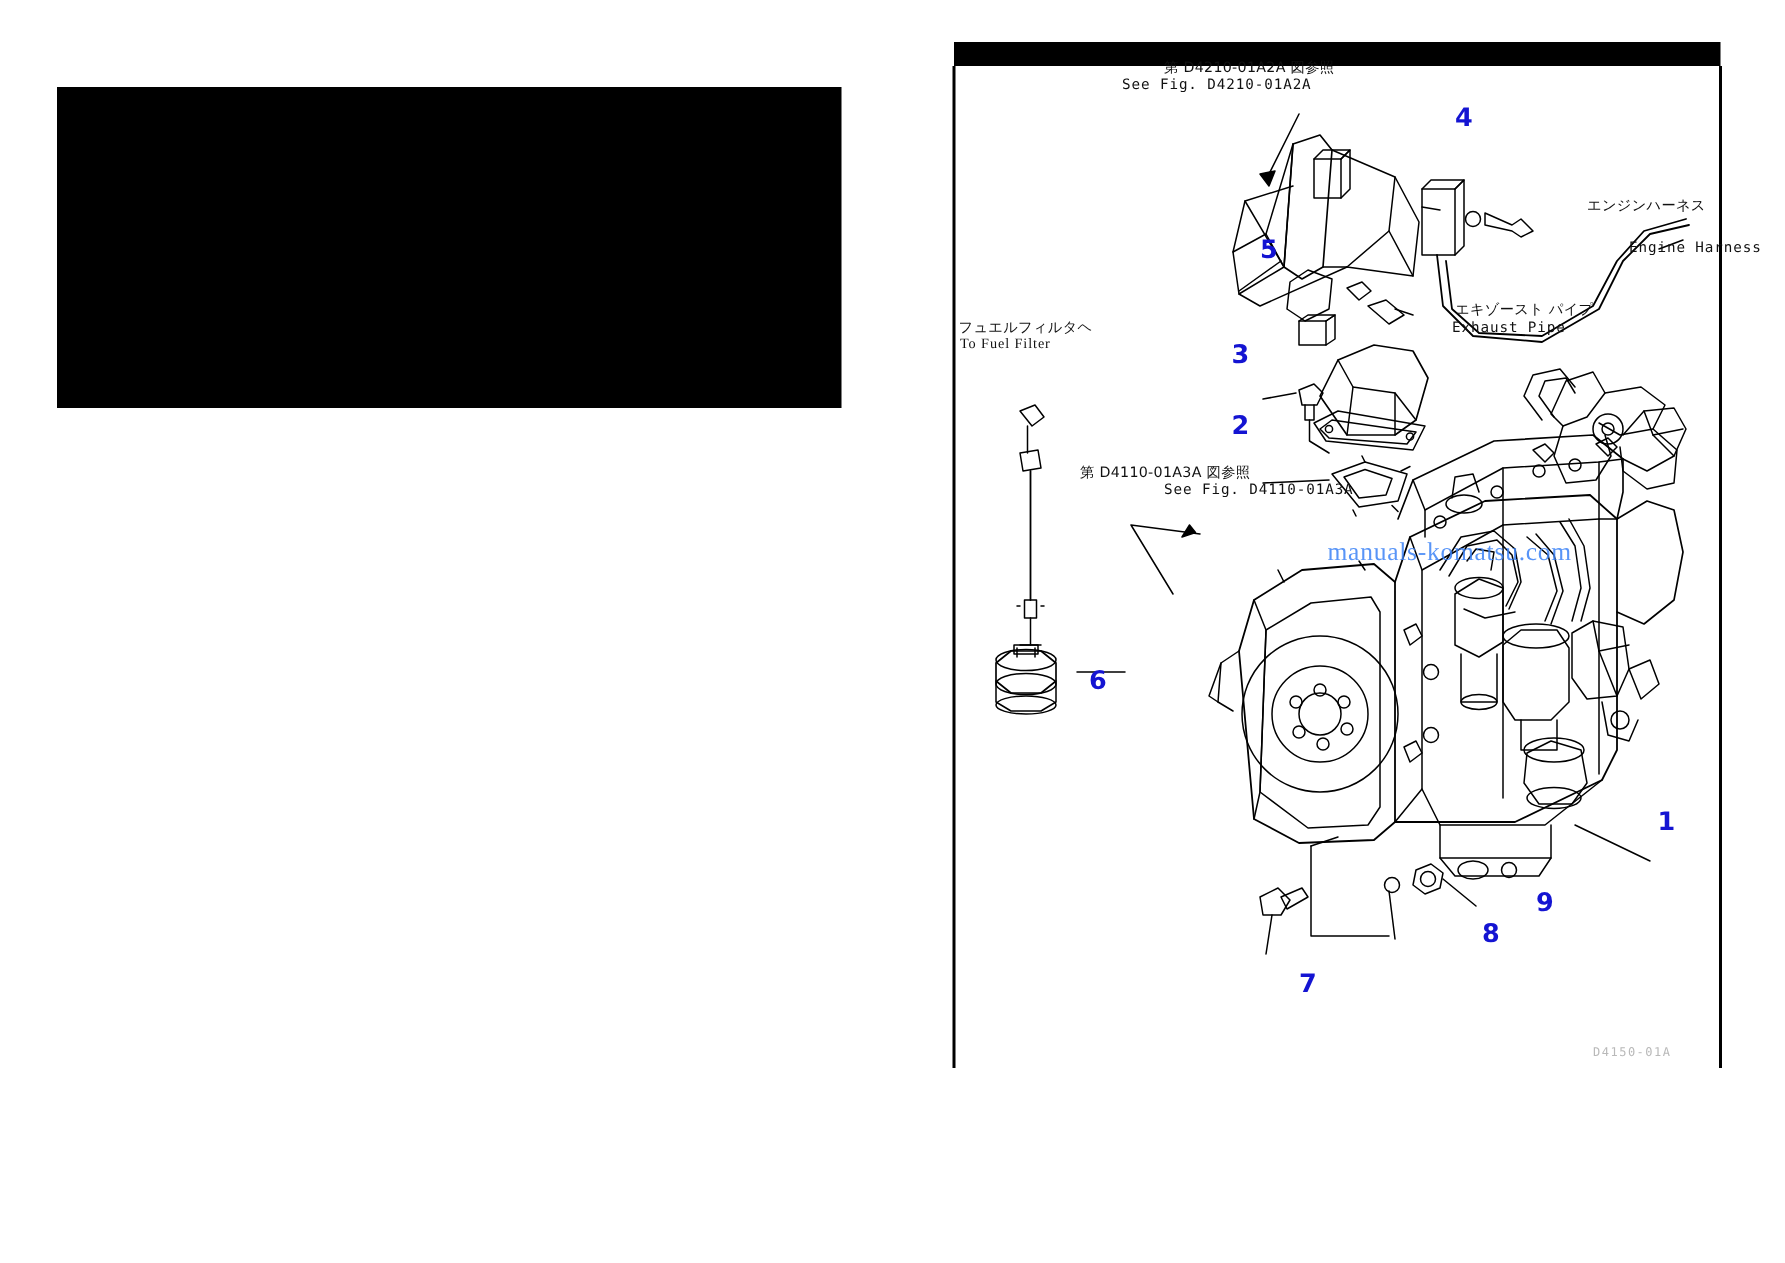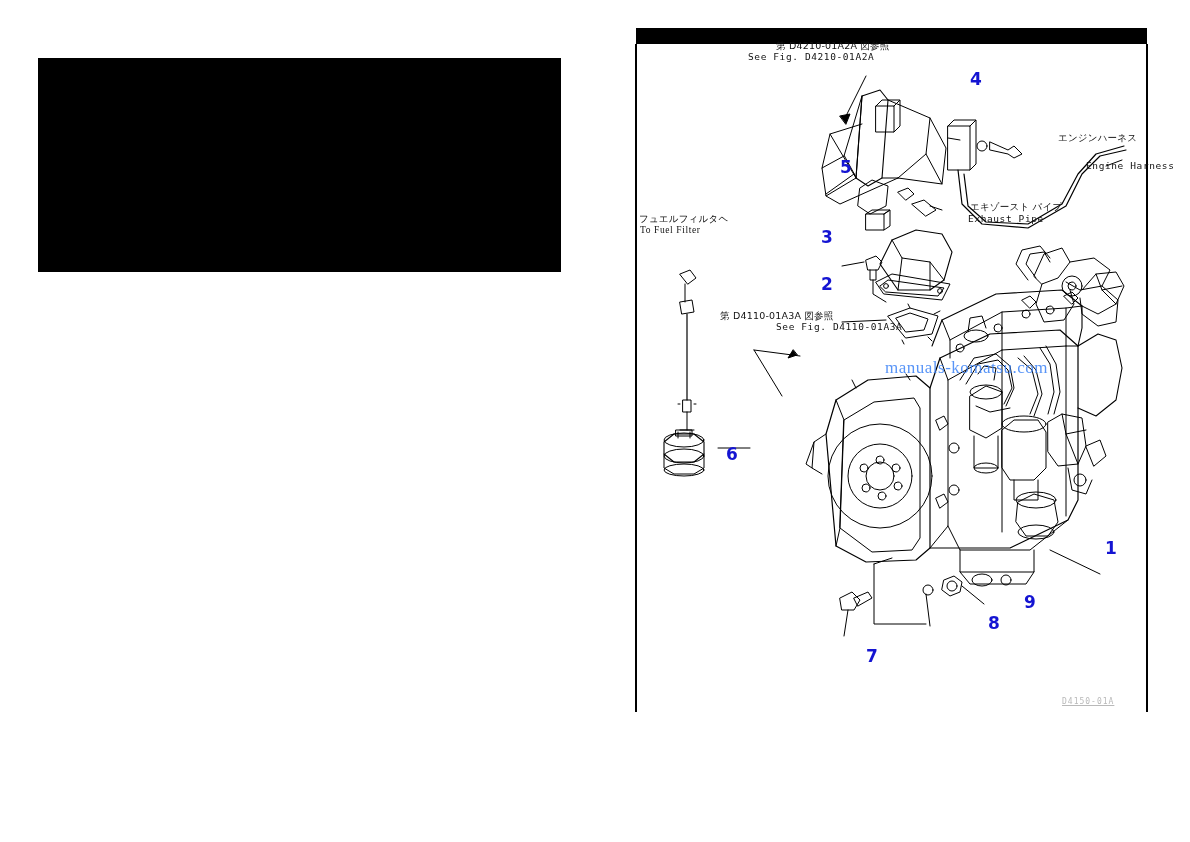--- a/index.html
+++ b/index.html
@@ -24,21 +24,21 @@
   
   .jp-label{position:absolute;white-space:pre;color:#111;
             font-family:"DejaVu Sans", sans-serif;font-size:9.5px;line-height:11px;
             letter-spacing:0.2px;}
   .en-label{position:absolute;white-space:pre;color:#111;
             font-family:"DejaVu Sans Mono", monospace;font-size:9.5px;line-height:11px;
             letter-spacing:0.6px;}
   .callout{position:absolute;color:#1414d2;font-family:"DejaVu Sans", sans-serif;
            font-size:17px;font-weight:700;line-height:17px;}
   #figure-code{position:absolute;left:1062px;top:697px;color:#b9b9b9;
-               font-family:"DejaVu Sans Mono", monospace;font-size:8px;letter-spacing:1px;text-decoration:underline;}
+               font-family:"DejaVu Sans Mono", monospace;font-size:8px;letter-spacing:1px;}
   #watermark{position:absolute;left:885px;top:358px;color:#3b82f6;opacity:.85;
              font-family:"Liberation Serif", serif;font-size:17px;letter-spacing:.5px;
              pointer-events:none;}
 </style>
 </head>
 <body>
 
 <div id="left-panel">
 
 

